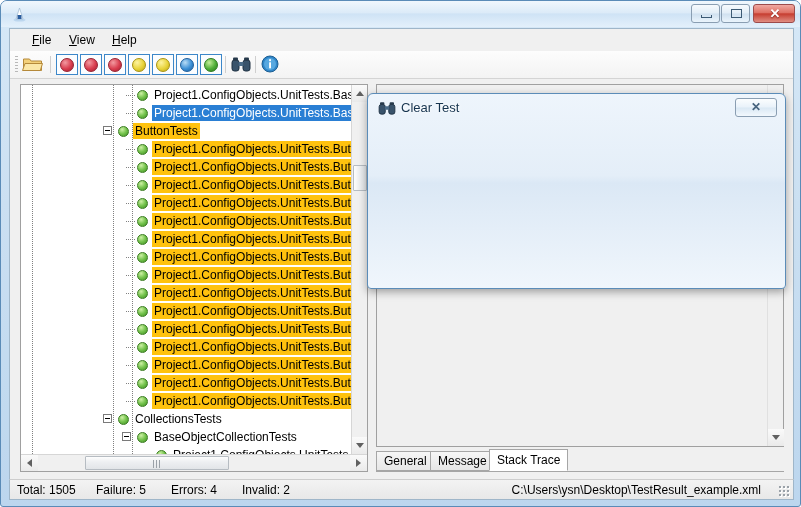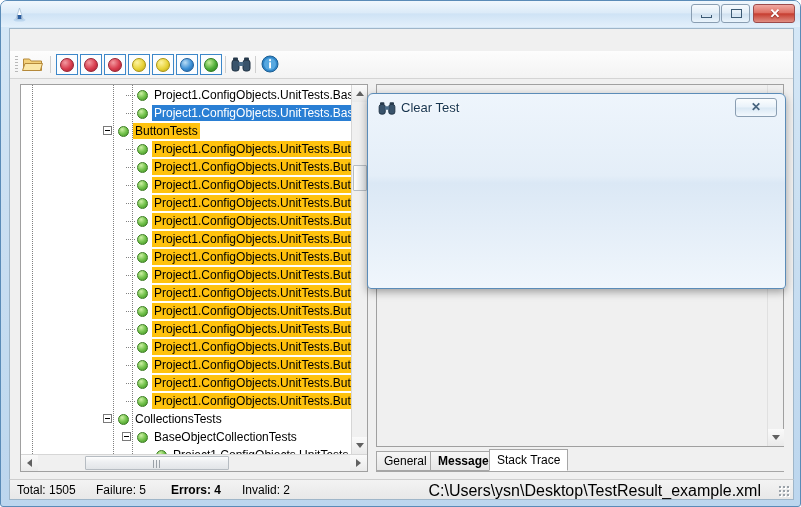--- a/index.html
+++ b/index.html
@@ -210,21 +210,21 @@
   #statusbar{
     position:absolute;left:8px;top:478px;width:785px;height:21px;
     background:linear-gradient(to bottom,#f3f3f3,#e8e8e8);
     border:1px solid #9fb6c9;border-top:1px solid #cdcdcd;
     box-sizing:border-box;
   }
   .status-cell{
     position:absolute;top:3px;height:15px;line-height:15px;font-size:12px;color:#000;
     white-space:nowrap;
   }
-  #status-file{position:absolute;right:32px;top:3px;height:15px;line-height:15px;font-size:16px;color:#000;white-space:nowrap;}
+  #status-file{position:absolute;right:32px;top:3px;height:15px;line-height:15px;font-size:12px;color:#000;white-space:nowrap;}
   #resize-grip{
     position:absolute;right:3px;bottom:2px;width:12px;height:12px;
     background-image:
       radial-gradient(circle, #9aa1a8 1px, transparent 1.2px),
       radial-gradient(circle, #ffffff 1px, transparent 1.2px);
     background-size:4px 4px,4px 4px;
     background-position:0 0,1px 1px;
   }
   
   #find-dialog{
@@ -302,20 +302,25 @@
     <div class="capbtn" id="btn-max">
       <span class="glyph-max"></span>
     </div>
     <div class="capbtn" id="btn-close">
       <span class="glyph-close">✕</span>
     </div>
   </div>
 
   <div id="client">
 
+    <div id="menubar">
+      <div class="menu-item" style="left:14px;"><u>F</u>ile</div>
+      <div class="menu-item" style="left:51px;"><u>V</u>iew</div>
+      <div class="menu-item" style="left:94px;"><u>H</u>elp</div>
+    </div>
 
     <div id="toolbar">
       <span class="tb-grip"></span>
 
       <span id="tb-open">
         <svg width="22" height="19" viewBox="0 0 22 19">
           <path d="M1.5 4 h6 l1.6 2 h10.4 v9.5 h-18 z" fill="#f3d07a" stroke="#b5893a" stroke-width="1"></path>
           <path d="M3 8.5 h17.5 l-2.2 7 h-17.8 z" fill="#fbe7a8" stroke="#b5893a" stroke-width="1"></path>
         </svg>
       </span>
@@ -506,31 +511,31 @@
       <div id="detail-box">
         <div id="detail-vsb">
           <div style="position:absolute;left:0;bottom:0;width:16px;height:17px;background:linear-gradient(to bottom,#fafafa,#eaeaea);">
             <span class="tri tri-dn"></span>
           </div>
         </div>
       </div>
 
       <div id="tabstrip">
         <div class="tab" style="left:0;">General</div>
-        <div class="tab" style="left:54px;font-weight:bold;">Message</div>
+        <div class="tab" style="left:54px;">Message</div>
         <div class="tab active" style="left:113px;">Stack Trace</div>
       </div>
     </div>
 
   </div>
 
   <div id="statusbar">
     <span class="status-cell" style="left:7px;">Total: 1505</span>
     <span class="status-cell" style="left:86px;text-align:center;">Failure: 5</span>
-    <span class="status-cell" style="left:161px;font-weight:bold;">Errors: 4</span>
+    <span class="status-cell" style="left:161px;">Errors: 4</span>
     <span class="status-cell" style="left:232px;">Invalid: 2</span>
     <span id="status-file">C:\Users\ysn\Desktop\TestResult_example.xml</span>
     <span id="resize-grip"></span>
   </div>
 
   <div id="find-dialog">
     <div id="dlg-titlebar">
       <span id="dlg-icon">
         <svg width="18" height="14" viewBox="0 0 20 16">
           <rect x="1" y="4" width="7" height="11" rx="2.5" fill="#39536b" stroke="#1d2f40"></rect>

